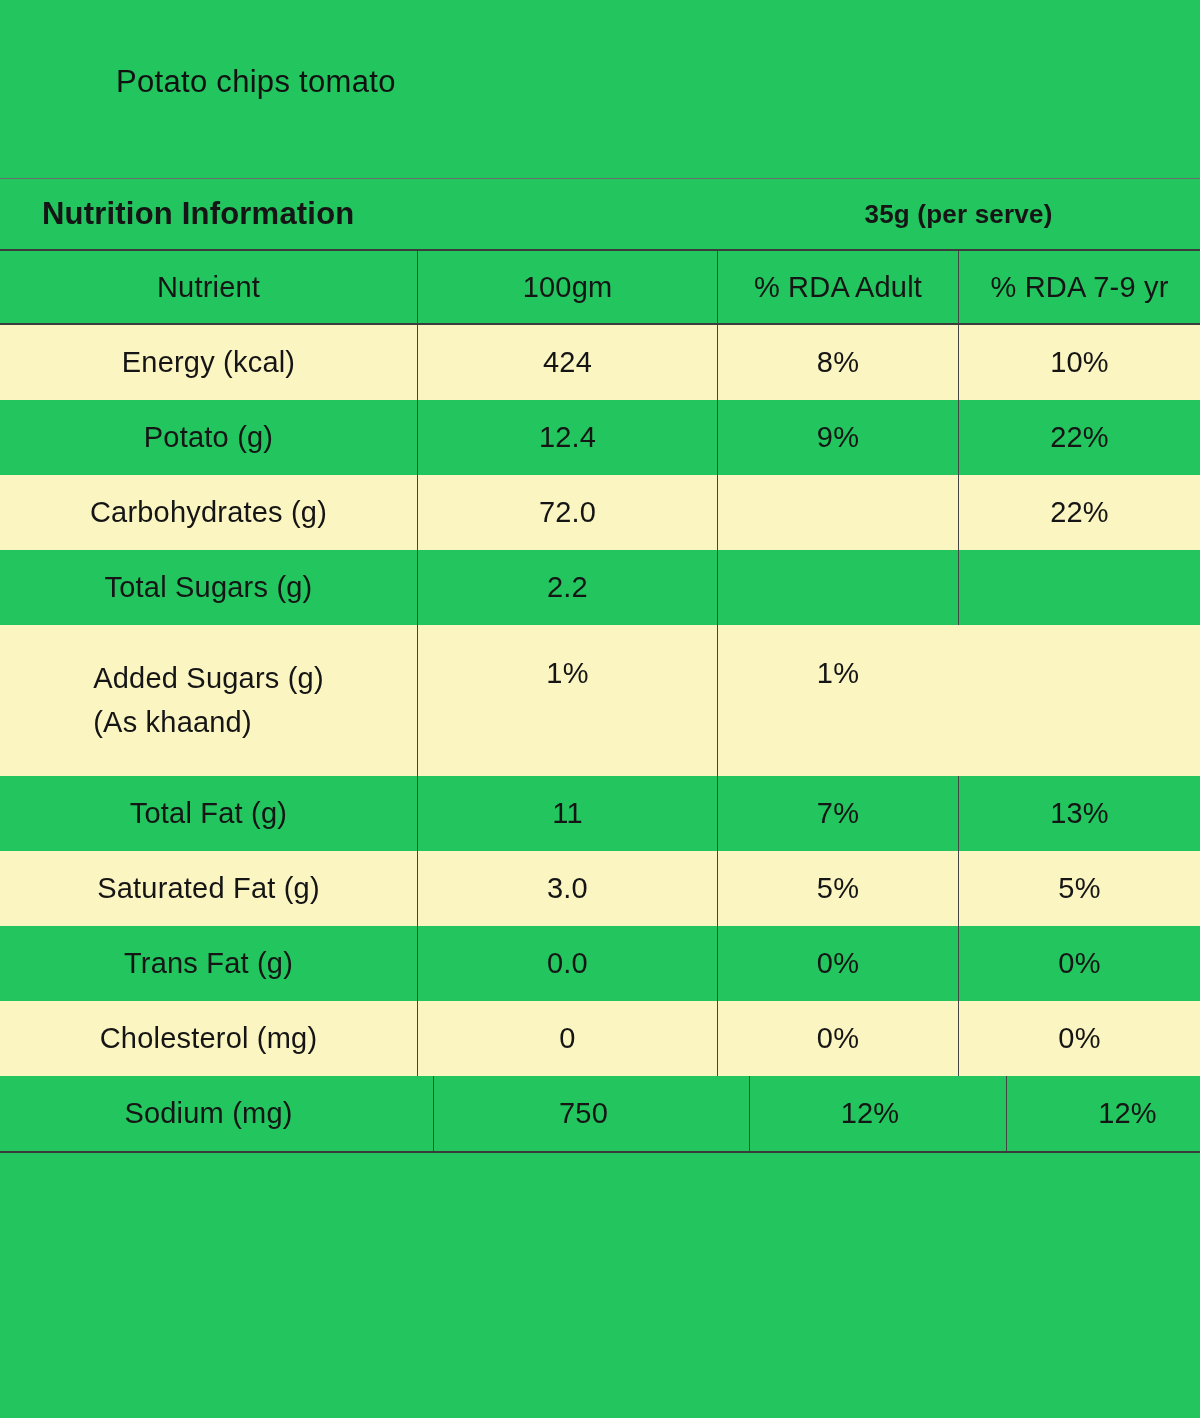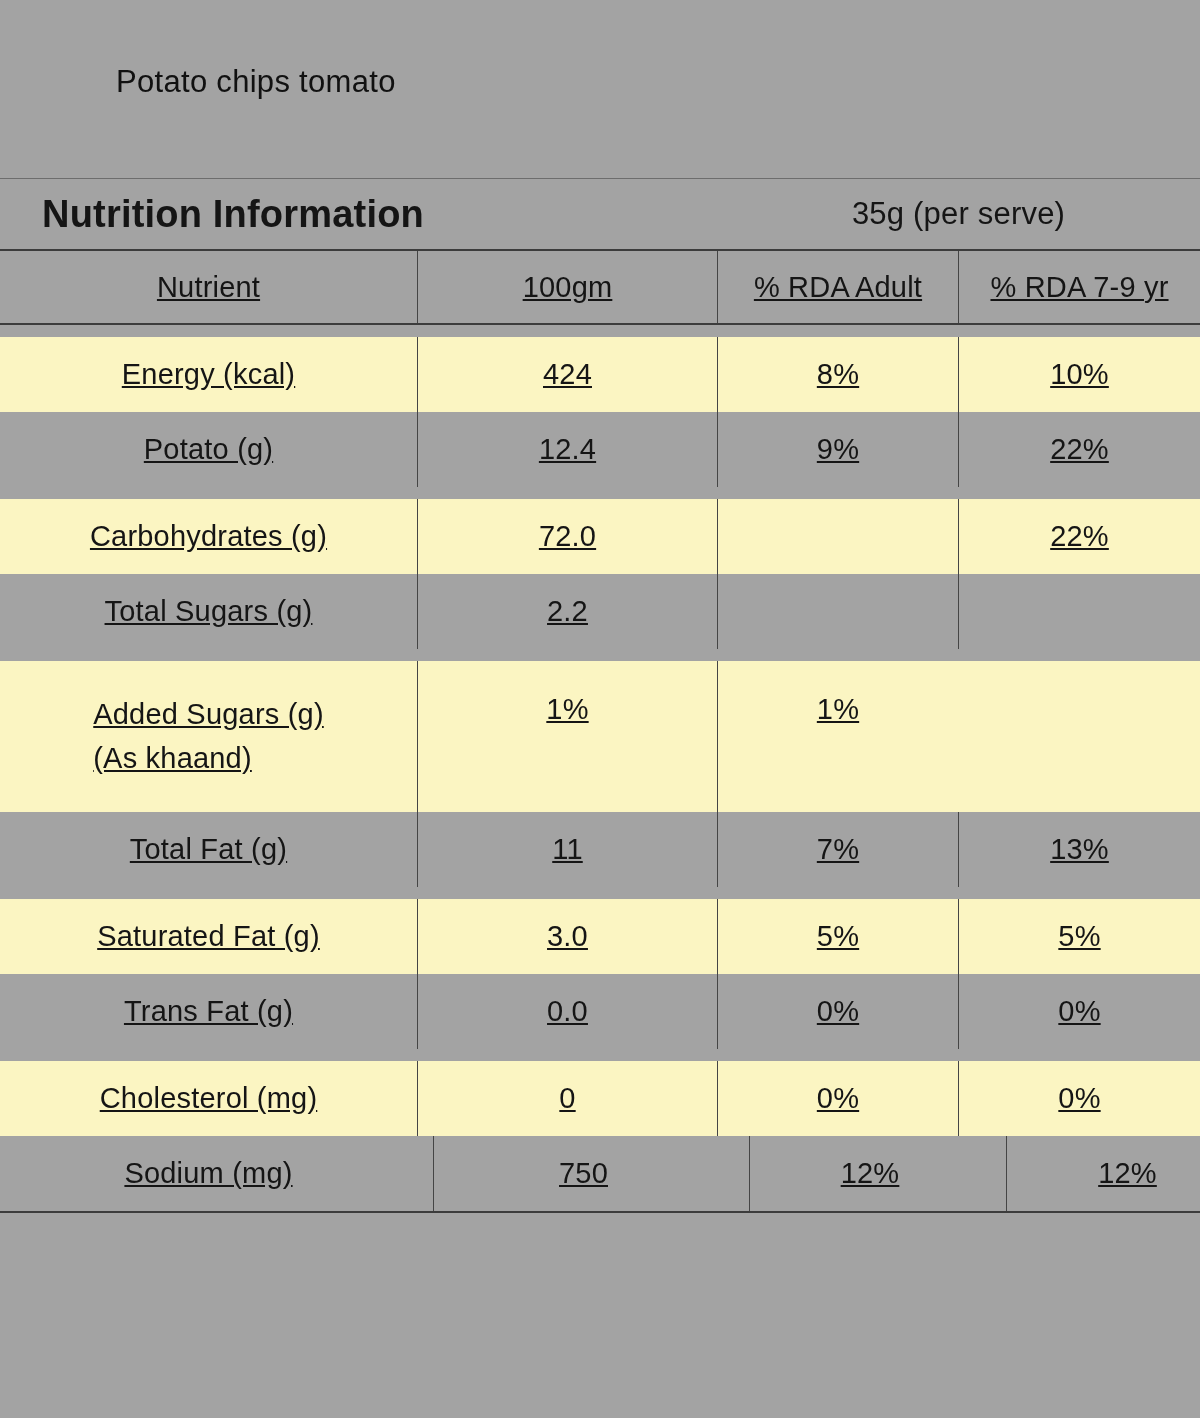--- a/index.html
+++ b/index.html
@@ -1,20 +1,20 @@
 <!DOCTYPE html>
 <html><head>
 <meta charset="utf-8">
 <style>
   html, body { margin: 0; padding: 0; background: #ffffff; }
   .page {
     position: relative;
     width: 1200px;
     height: 1418px;
-    background: #a3a3a3;
+    background: #22c55e;
     font-family: "Liberation Sans", sans-serif;
     color: #151515;
   }
   .product-title {
     position: absolute;
     left: 116px;
     top: 64px;
     font-size: 31px;
     font-weight: 500;
     letter-spacing: 0.3px;
@@ -30,56 +30,55 @@
   .table-title-band {
     position: relative;
     height: 70px;
     border-top: 1.5px solid #6d6d6d;
     border-bottom: 2px solid #3c3c3c;
     display: flex;
     align-items: center;
   }
   .table-title-left {
     margin-left: 42px;
-    font-size: 38px;
+    font-size: 31px;
     font-weight: 700;
     letter-spacing: 0.2px;
   }
   .table-title-right {
     position: absolute;
     left: 717px;
     width: 483px;
     text-align: center;
-    font-size: 31px;
-    font-weight: 400;
+    font-size: 26px;
+    font-weight: 700;
     letter-spacing: 0.2px;
   }
   
   .grid-row {
     display: grid;
     grid-template-columns: 417px 300px 241px 242px;
-    text-decoration: underline;
   }
   .cell {
     display: flex;
     align-items: center;
     justify-content: center;
     font-size: 29px;
     letter-spacing: 0.2px;
   }
   .cell + .cell { border-left: 1.5px solid #454545; }
   
   .col-header-row {
     height: 72px;
     border-bottom: 2px solid #3c3c3c;
   }
   .col-header-row .cell { font-weight: 400; }
   
   .data-row { height: 75px; }
-  .data-row.hl { background: #FBF5C2; margin-top: 12px; }
+  .data-row.hl { background: #FBF5C2; }
   .data-row.tall { height: 151px; }
   .data-row.tall .cell {
     align-items: flex-start;
     padding-top: 32px;
     box-sizing: border-box;
   }
   .nutrient-text { white-space: pre-line; text-align: left; line-height: 1.5; }
   .data-row:last-child { border-bottom: 2px solid #3c3c3c; gap: 16px; }
 </style>
 </head>

